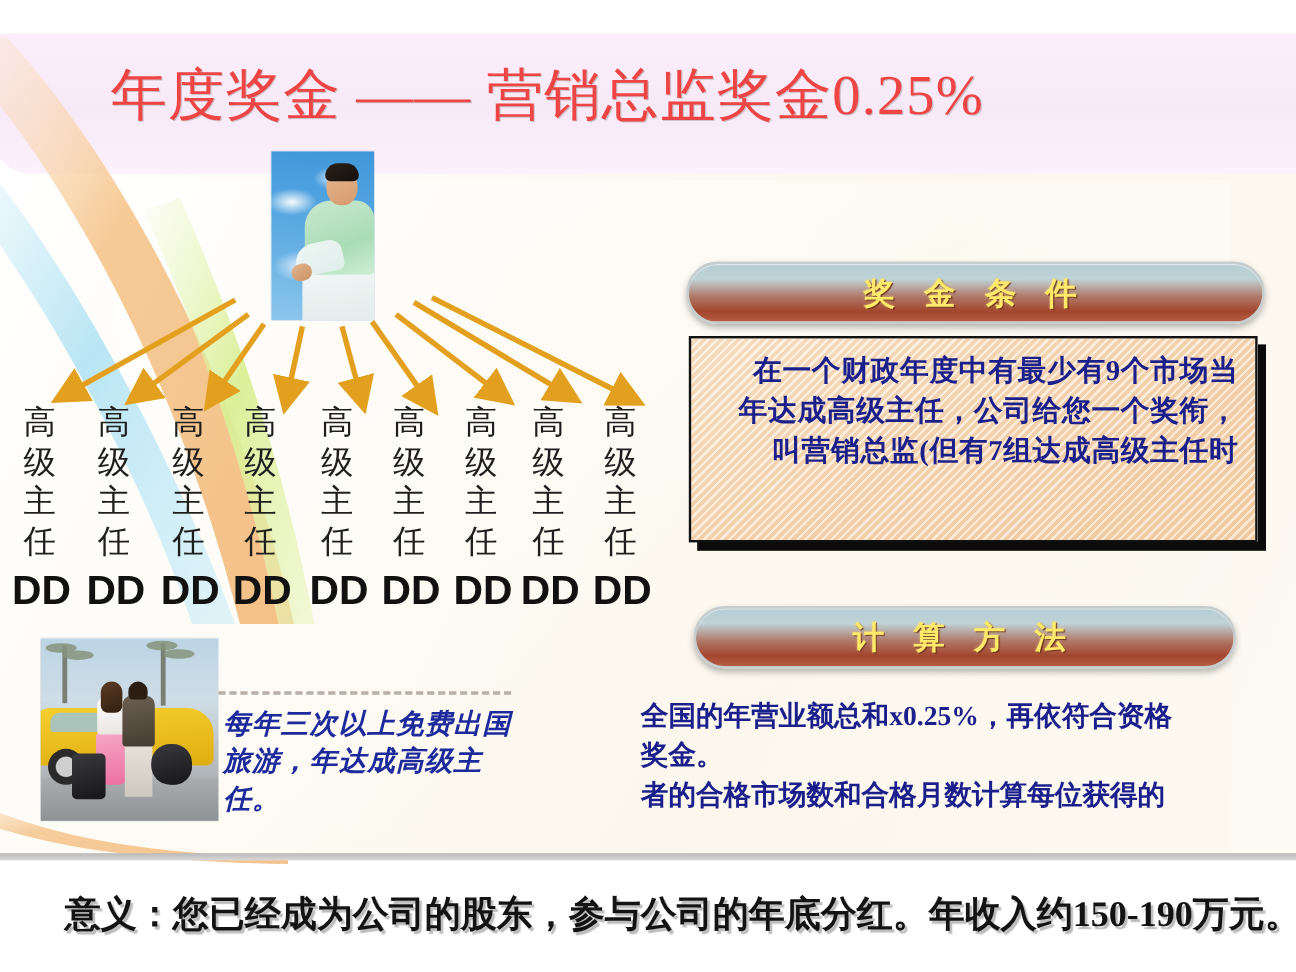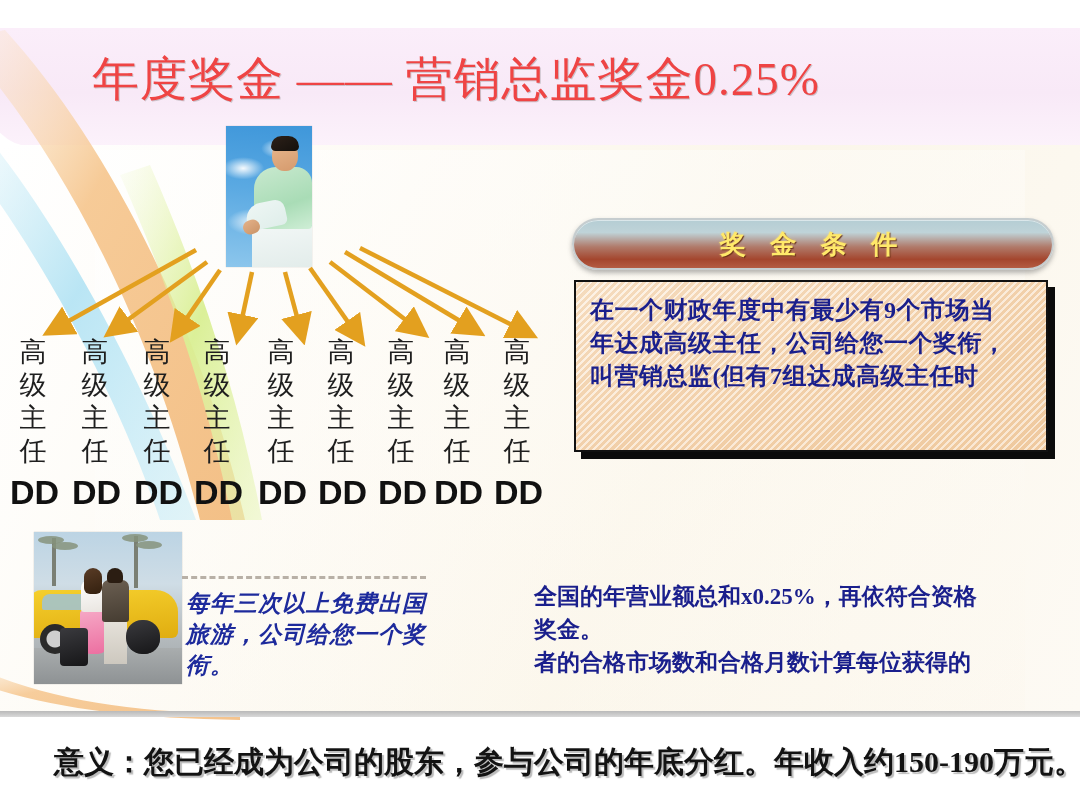--- a/index.html
+++ b/index.html
@@ -170,20 +170,21 @@
     background:
       repeating-linear-gradient(135deg,rgba(255,255,255,.5) 0 2px,rgba(222,178,130,.20) 2px 5px),
       linear-gradient(160deg,#fbe6cd 0%,#f6d6b2 55%,#f3cfa6 100%);
     box-shadow:7px 7px 0 #0b0b0b;
     box-sizing:border-box;padding:12px 14px 0 14px;
   }
   .cond-text{
     font-family:"Liberation Serif","DejaVu Serif",serif;
     font-weight:bold;font-size:24px;line-height:33px;color:#1a1f8c;
     letter-spacing:.5px;
+    text-align:right;
   }
 
   
   .calc-text{
     position:absolute;left:534px;top:580px;width:510px;
     font-family:"Liberation Serif","DejaVu Serif",serif;
     font-weight:bold;font-size:23px;line-height:33px;color:#1a1f8c;
   }
 
   
@@ -356,32 +357,35 @@
     <div class="woman-top"></div>
     <div class="woman-hair"></div>
     <div class="man-legs"></div>
     <div class="man-body"></div>
     <div class="man-hair"></div>
     <div class="bag" style="left:26px;top:96px"></div>
     <div class="bag" style="left:92px;top:88px;width:34px;height:34px;border-radius:16px"></div>
   </div>
 
   <div class="dashline"></div>
-  <div class="travel-caption">每年三次以上免费出国旅游，公司给您一个奖衔。</div>
+  <div class="travel-caption">每年三次以上免费出国旅游，年达成高级主任。</div>
 
   <div class="pill" style="left:572px;top:218px;width:478px;">
     <span>奖 金 条 件</span>
   </div>
 
   <div class="cond-box">
     <div class="cond-text">在一个财政年度中有最少有9个市场当</div>
     <div class="cond-text">年达成高级主任，公司给您一个奖衔，</div>
     <div class="cond-text">叫营销总监(但有7组达成高级主任时</div>
   </div>
 
+  <div class="pill" style="left:578px;top:505px;width:448px;">
+    <span>计 算 方 法</span>
+  </div>
 
   <div class="calc-text">
     <div>全国的年营业额总和x0.25%，再依符合资格</div>
     <div>奖金。</div>
     <div>者的合格市场数和合格月数计算每位获得的</div>
   </div>
 
   <div class="bottom-text">意义：您已经成为公司的股东，参与公司的年底分红。年收入约150-190万元。</div>
 
 </div>

